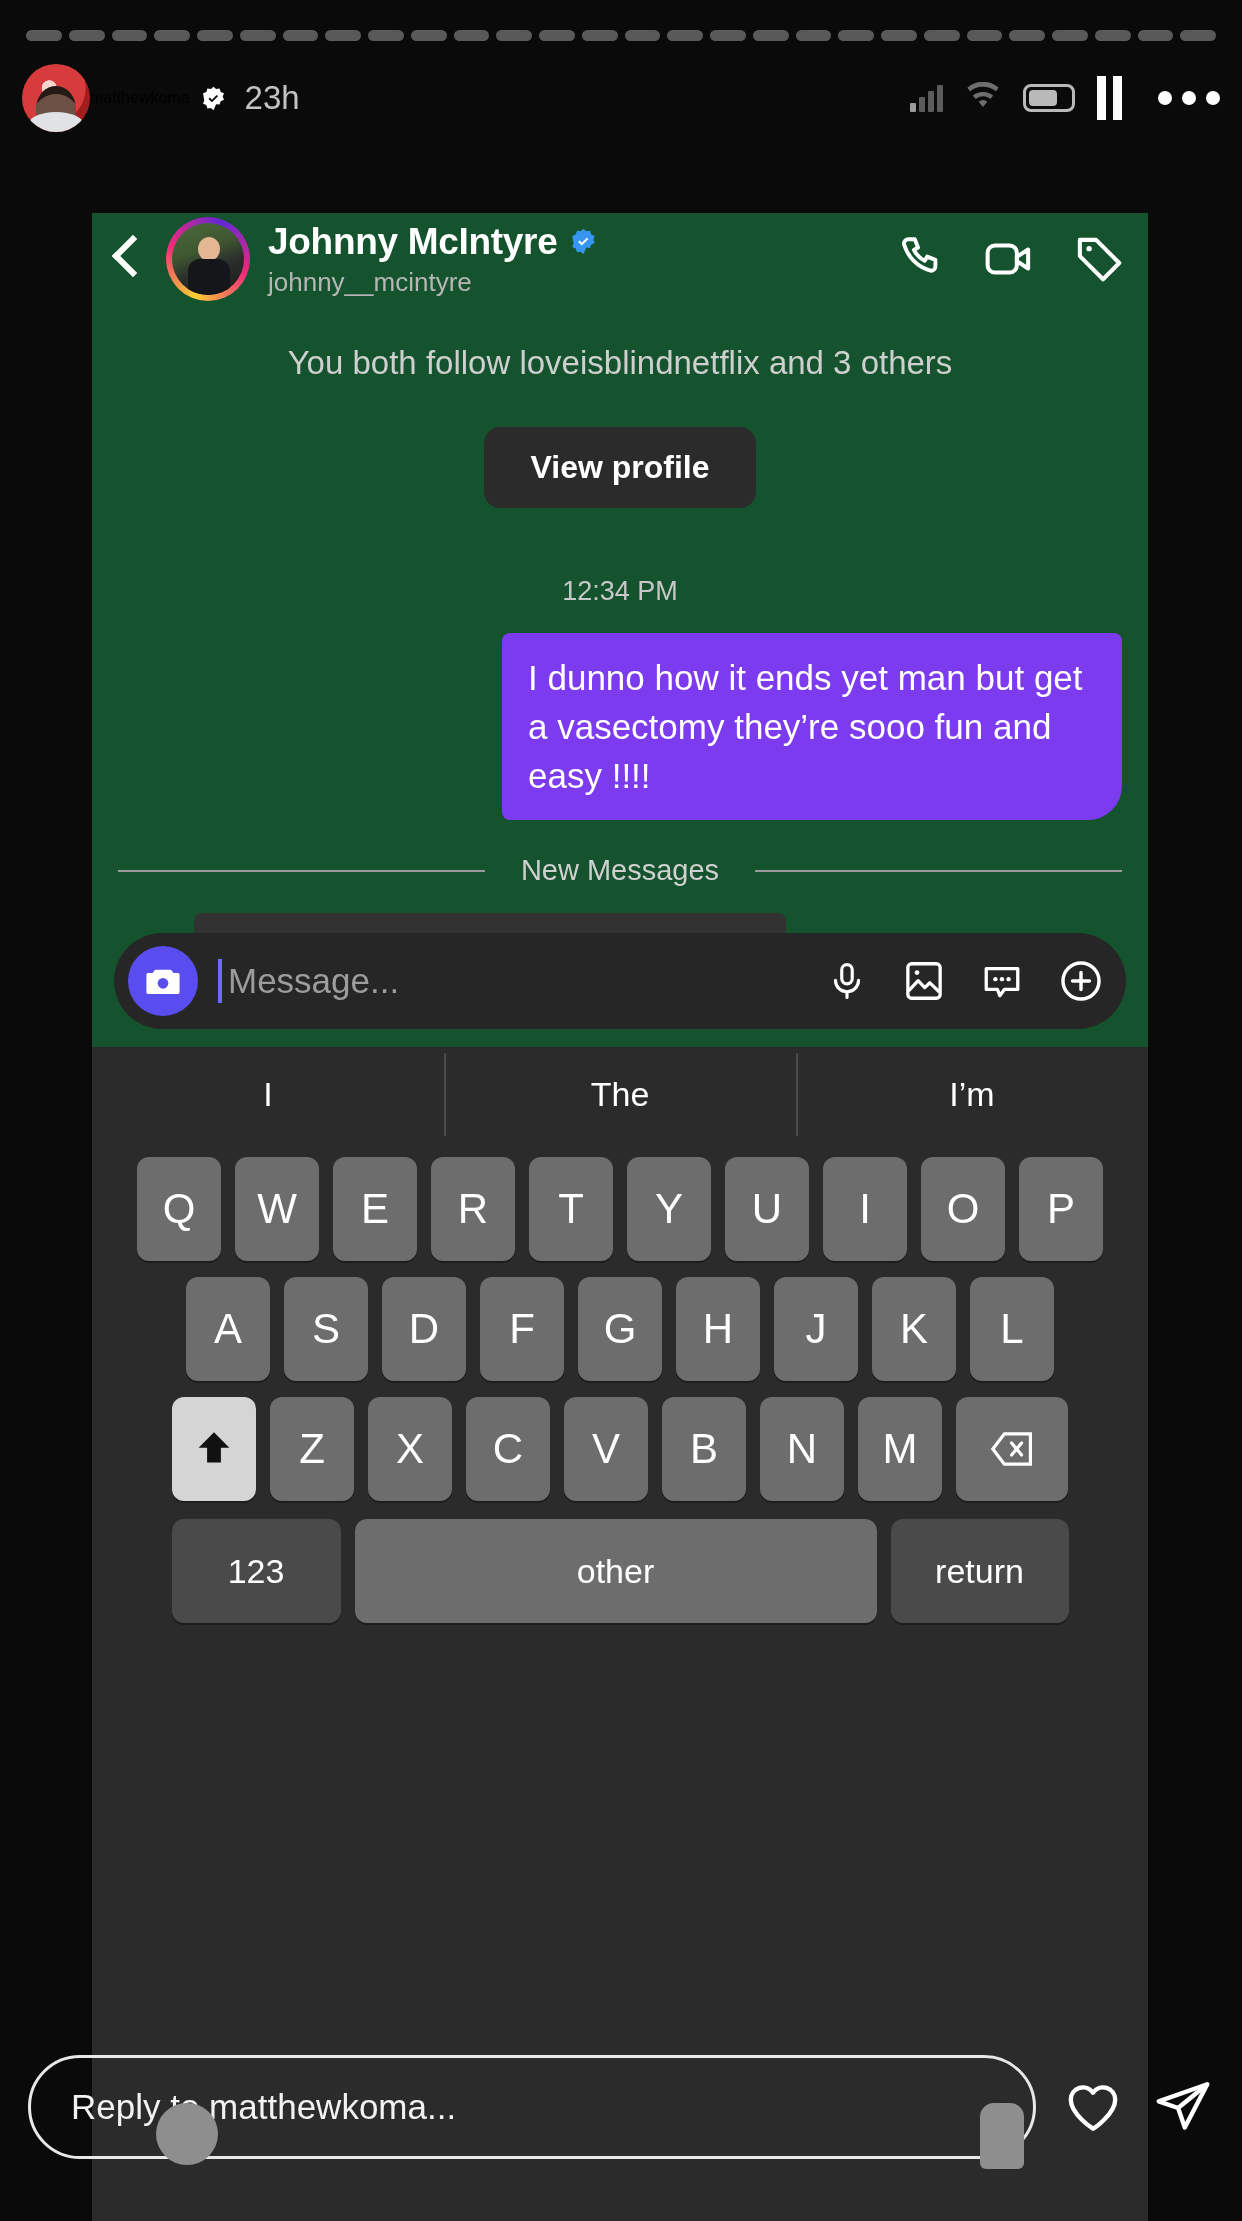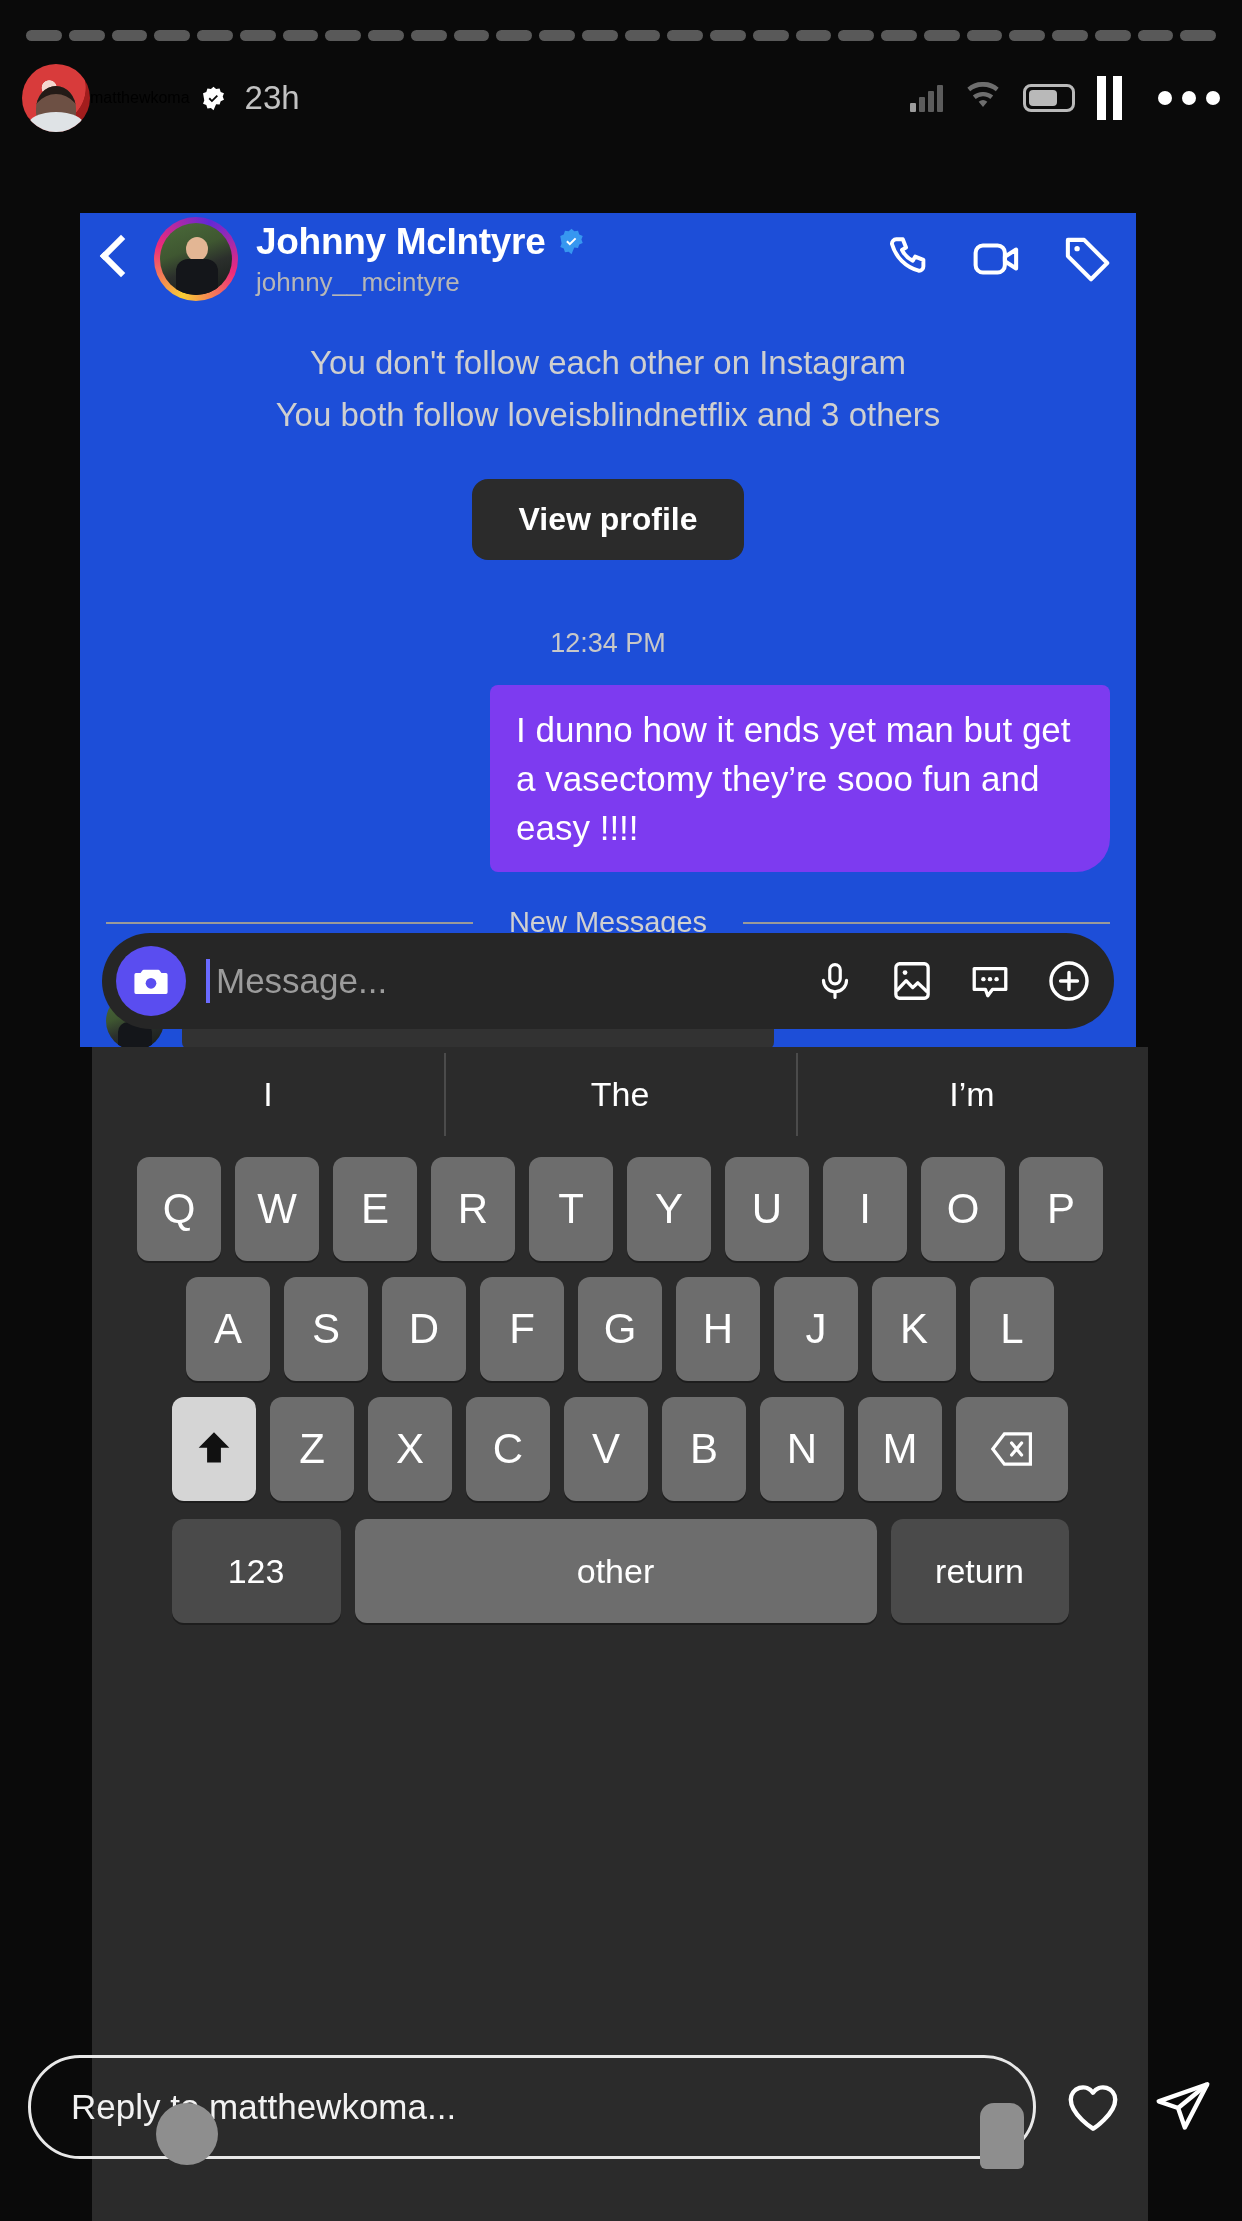--- a/index.html
+++ b/index.html
@@ -60,22 +60,22 @@
     content:""; position:absolute; left:3px; top:3px; bottom:3px; width: 28px;
     background:#b9b9b9; border-radius:4px;
   }
   .pause-btn { display: flex; gap: 7px; margin-left: 2px; }
   .pause-btn i { width: 9px; height: 44px; background: #fff; display: block; }
   .more-dots { display: flex; gap: 10px; margin-left: 16px; }
   .more-dots i { width: 14px; height: 14px; border-radius: 50%; background: #fff; display:block; }
 
   
   .dm-card {
-    position: absolute; left: 80px; top: 213px; width: 1056px; height: 834px;
-    background: #1d4ed8; overflow: hidden;
+    position: absolute; left: 92px; top: 213px; width: 1056px; height: 834px;
+    background: #14532d; overflow: hidden;
   }
   .dm-header {
     height: 92px; display: flex; align-items: center; padding: 0 22px 0 18px;
   }
   .back-chevron { width: 34px; height: 54px; position: relative; flex: 0 0 auto; }
   .back-chevron::before {
     content:""; position:absolute; left: 8px; top: 9px; width: 24px; height: 24px;
     border-left: 6px solid #fff; border-bottom: 6px solid #fff; transform: rotate(45deg);
   }
   .dm-avatar-ring {
@@ -321,21 +321,20 @@
               <circle cx="7.6" cy="7.4" r="1.2" fill="#fff" stroke="none"></circle>
             </svg>
         </span>
       </span>
     </div>
 
     <div class="dm-body">
 
       <div class="meta-lines">
         <div class="meta-clip"></div>
-        <div>You don't follow each other on Instagram</div>
         <div>You both follow loveisblindnetflix and 3 others</div>
       </div>
 
       <div class="view-profile-wrap">
         <button class="view-profile">View profile</button>
       </div>
 
       <div class="msg-time">12:34 PM</div>
 
       <div class="row out">

